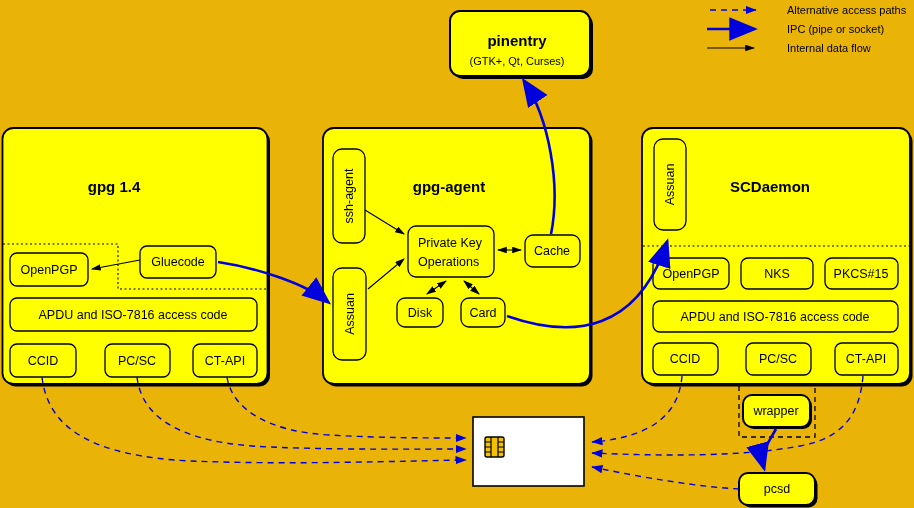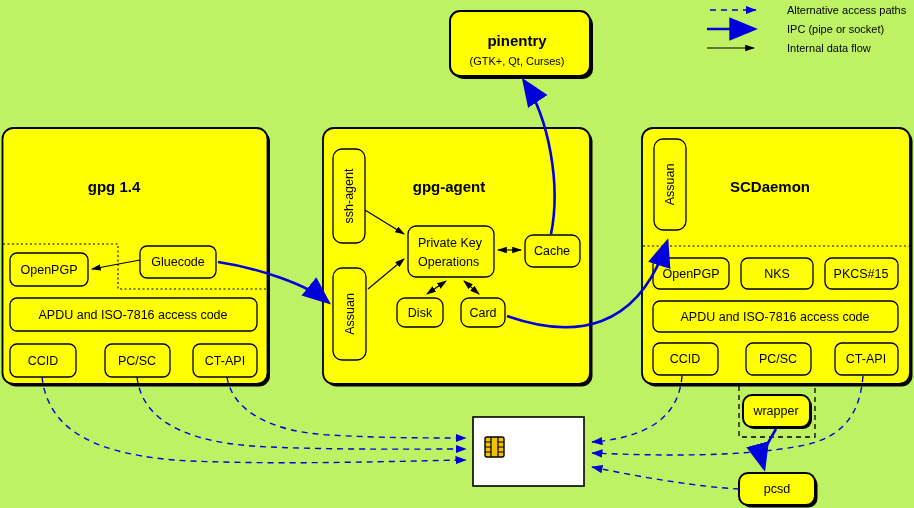--- a/index.html
+++ b/index.html
@@ -1,16 +1,16 @@
 <!DOCTYPE html>
 <html><head>
 <meta charset="utf-8">
 <style>
   html,body{margin:0;padding:0;background:#ffffff;}
-  .stage{position:relative;width:914px;height:508px;background:#bef264;overflow:hidden;
+  .stage{position:relative;width:914px;height:508px;background:#eab308;overflow:hidden;
          font-family:"Liberation Sans", sans-serif;}
   svg{position:absolute;left:0;top:0;}
   text{font-family:"Liberation Sans", sans-serif;fill:#000;}
   .title{font-size:15px;font-weight:bold;}
   .lbl{font-size:12.5px;}
   .lg{font-size:11px;}
   .shadow{fill:#000;}
   .bigbox{fill:#ffff00;stroke:#000;stroke-width:1.8;}
   .smallbox{fill:#ffff00;stroke:#000;stroke-width:1.3;}
   .thickbox{fill:#ffff00;stroke:#000;stroke-width:2;}

